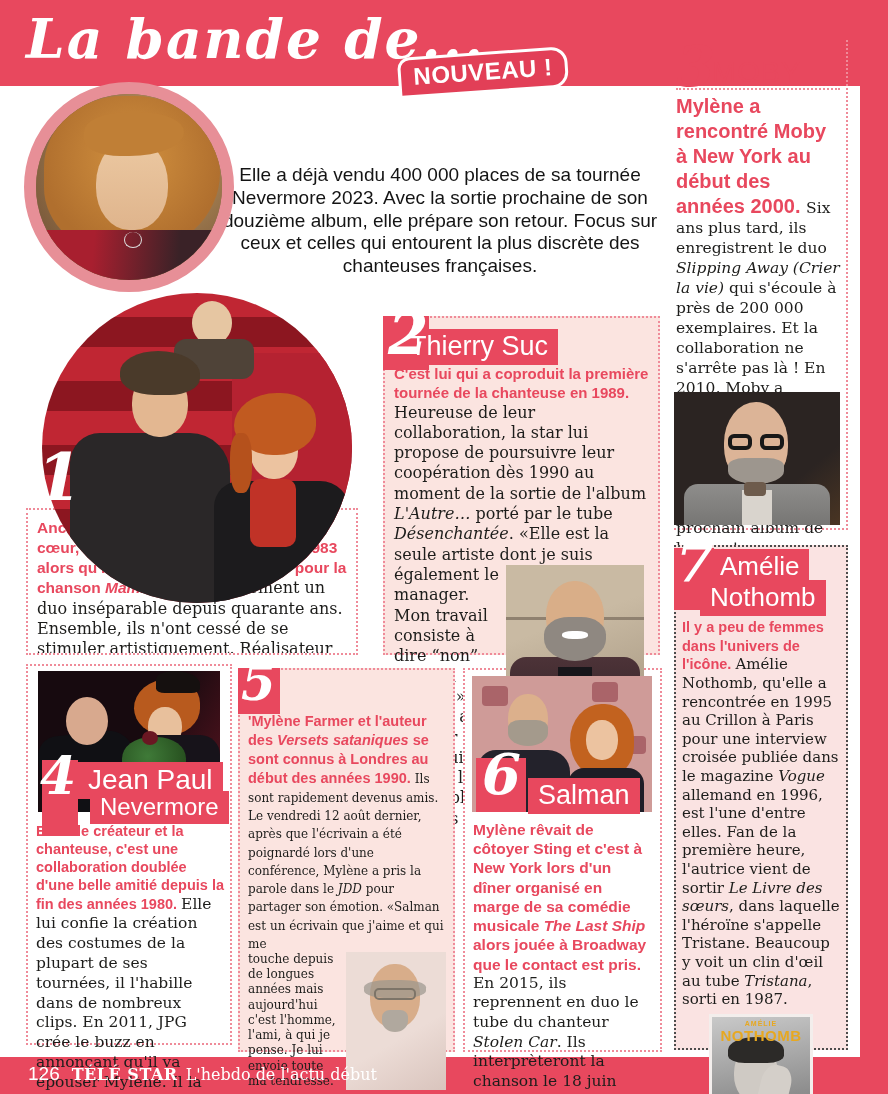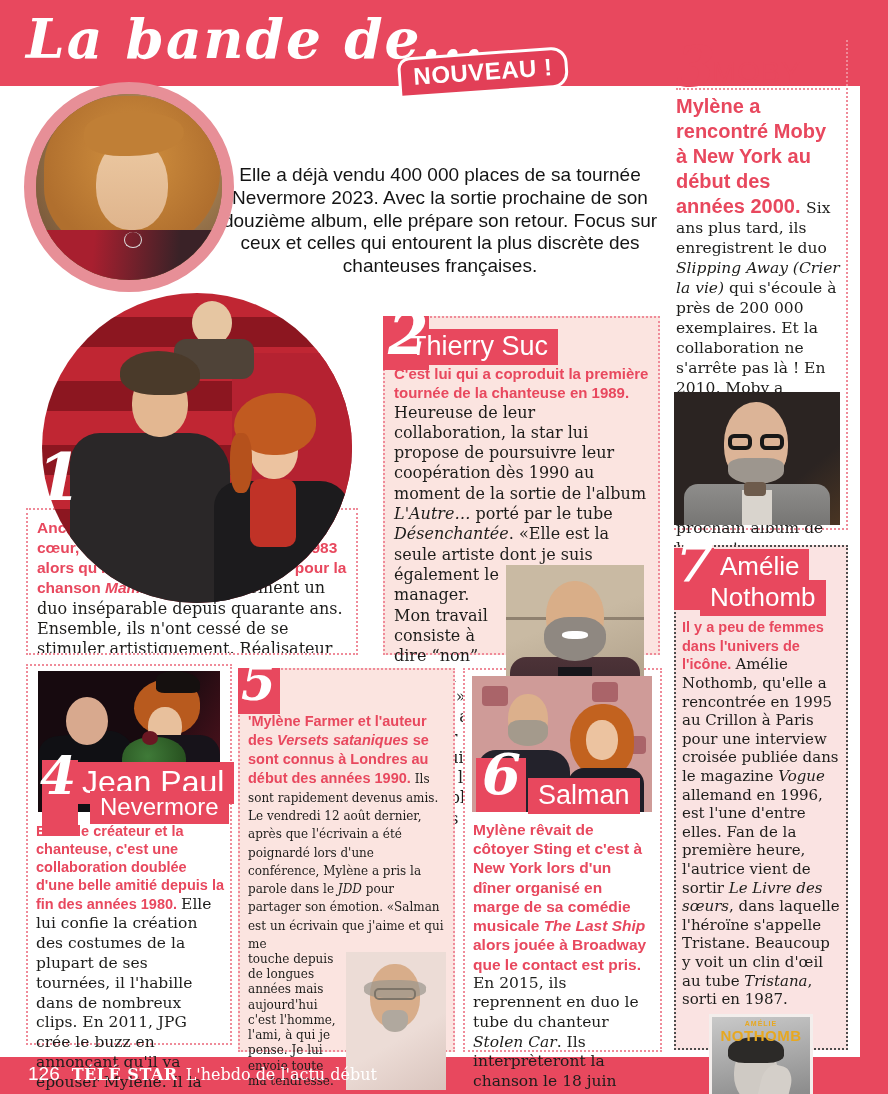--- a/index.html
+++ b/index.html
@@ -87,21 +87,21 @@
   .s7-content .body-serif{font-size:15px;line-height:1.24;}
   .book{position:relative;width:98px;height:146px;margin:8px auto 0;background:linear-gradient(170deg,#c9c9c9,#8e8e8e 55%,#6f6f6f);
     box-shadow:0 0 0 3px #f3eeec;overflow:hidden;font-family:"Liberation Sans",sans-serif;}
   .book div{position:absolute;}
 
   
   .s4-box{left:26px;top:664px;width:206px;height:381px;background:#fff;overflow:hidden;}
   .ph-jpg{left:38px;top:671px;width:182px;height:141px;}
   .s4-numbg{left:42px;top:760px;width:36px;height:76px;}
   .s4-num{left:40px;top:750px;font-size:52px;}
-  .s4-strip1{left:72px;top:762px;font-size:32px;}
+  .s4-strip1{left:78px;top:762px;font-size:28px;}
   .s4-strip2{left:90px;top:791px;font-size:24px;}
   .s4-content{left:36px;top:822px;width:188px;}
   .s4-content .lead{font-size:14.5px;line-height:1.25;}
   .s4-content .body-serif{font-size:15.5px;line-height:1.28;}
 
   
   .s5-box{left:238px;top:668px;width:217px;height:384px;background:var(--pink-bg);overflow:hidden;}
   .s5-numbg{left:238px;top:668px;width:42px;height:46px;}
   .s5-num{left:241px;top:658px;font-size:50px;}
   .s5-strip{left:284px;top:673px;font-size:24px;}

